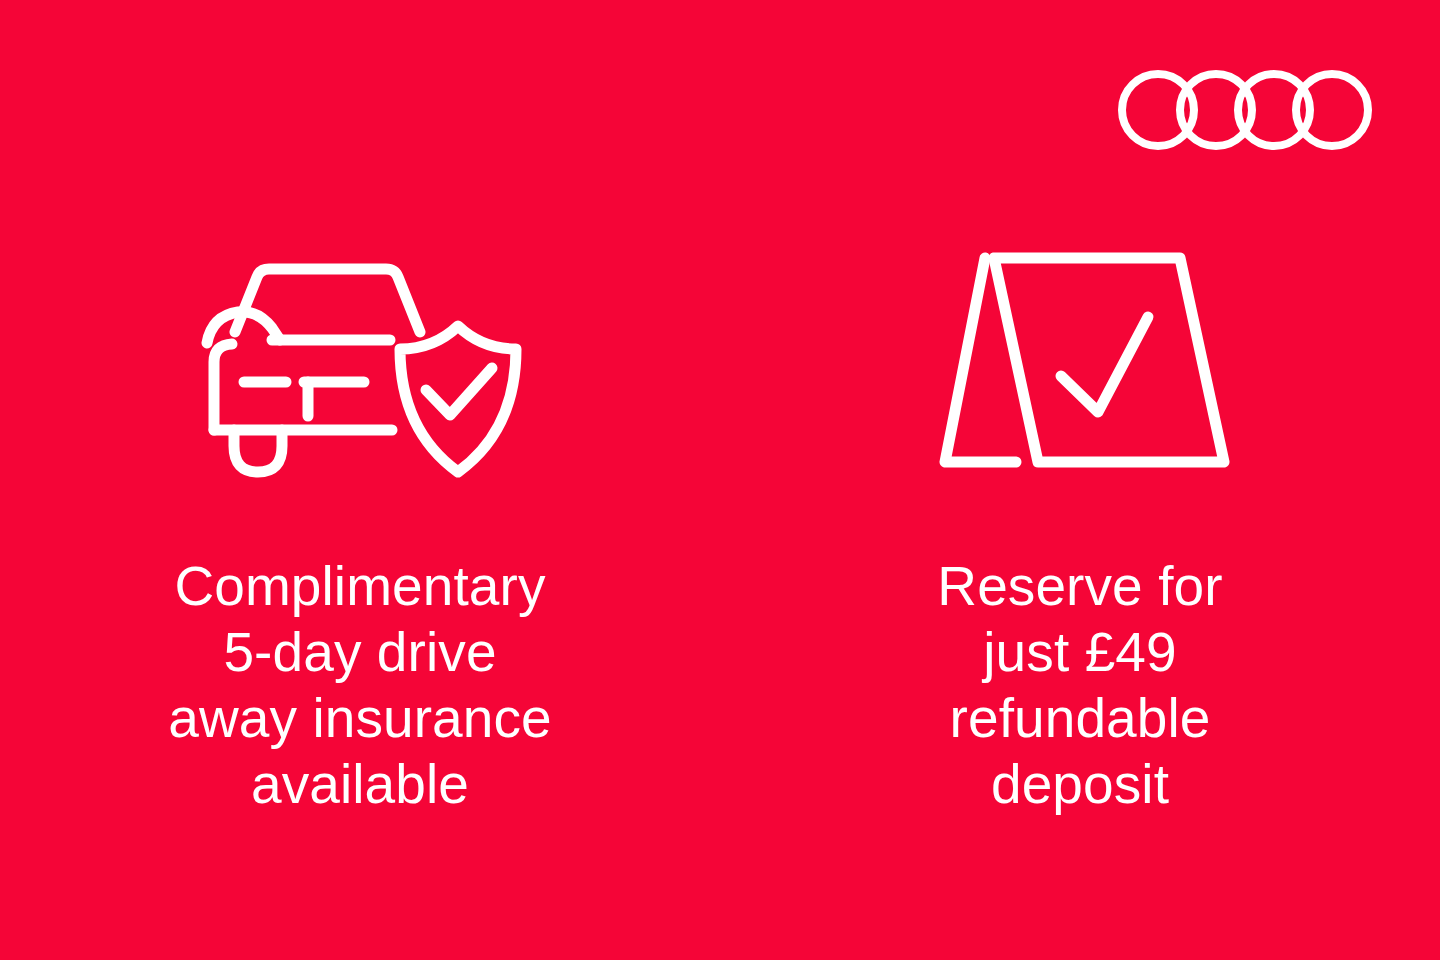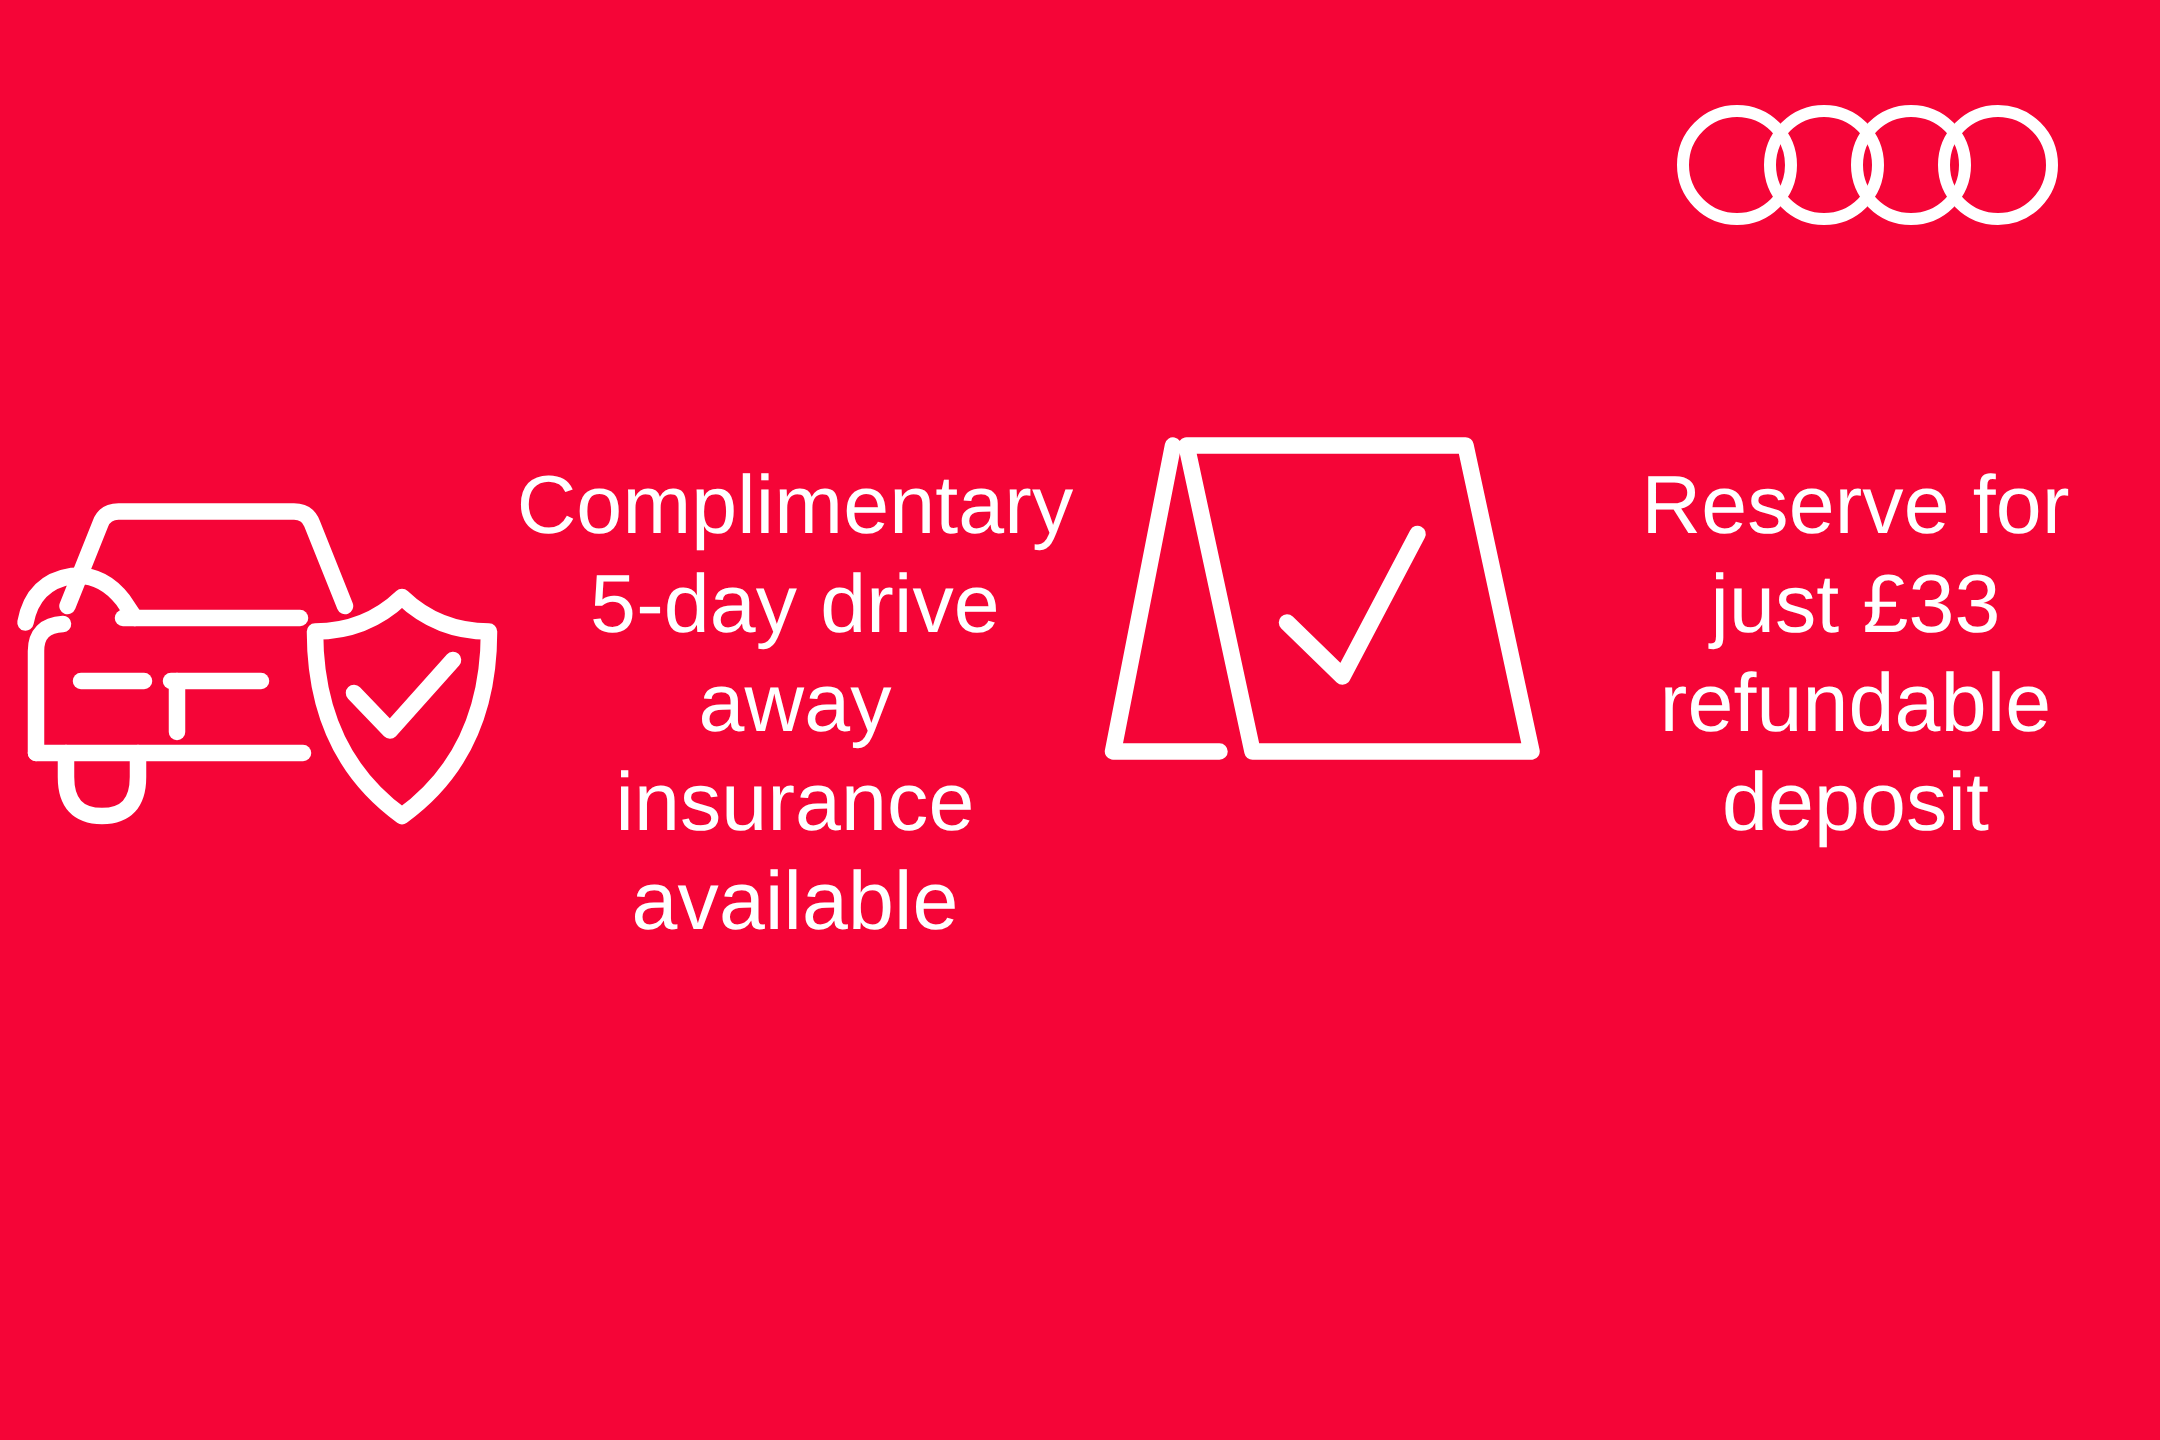--- a/index.html
+++ b/index.html
@@ -37,21 +37,21 @@
     top: 0;
     width: 1440px;
     height: 960px;
     display: flex;
     flex-direction: row;
     align-items: flex-start;
   }
 
   .feature {
     display: flex;
-    flex-direction: row;
+    flex-direction: column;
     align-items: center;
     box-sizing: border-box;
   }
 
   #feature-insurance {
     width: 720px;
     padding-top: 240px;
   }
 
   #feature-deposit {
@@ -160,19 +160,19 @@
             <path d="M 57 18 L 243 18 L 287 222 L 101 222 Z"></path>
 
             <path d="M 48 18 L 8 222 L 79 222"></path>
 
             <path d="M 124 136 L 161 172 L 211 77"></path>
           </g>
         </svg>
       </div>
 
       <p class="feature-caption" id="caption-deposit">Reserve for
-just £33
+just £49
 refundable
 deposit</p>
     </div>
 
   </div>
 </div>
 
 </body></html>

